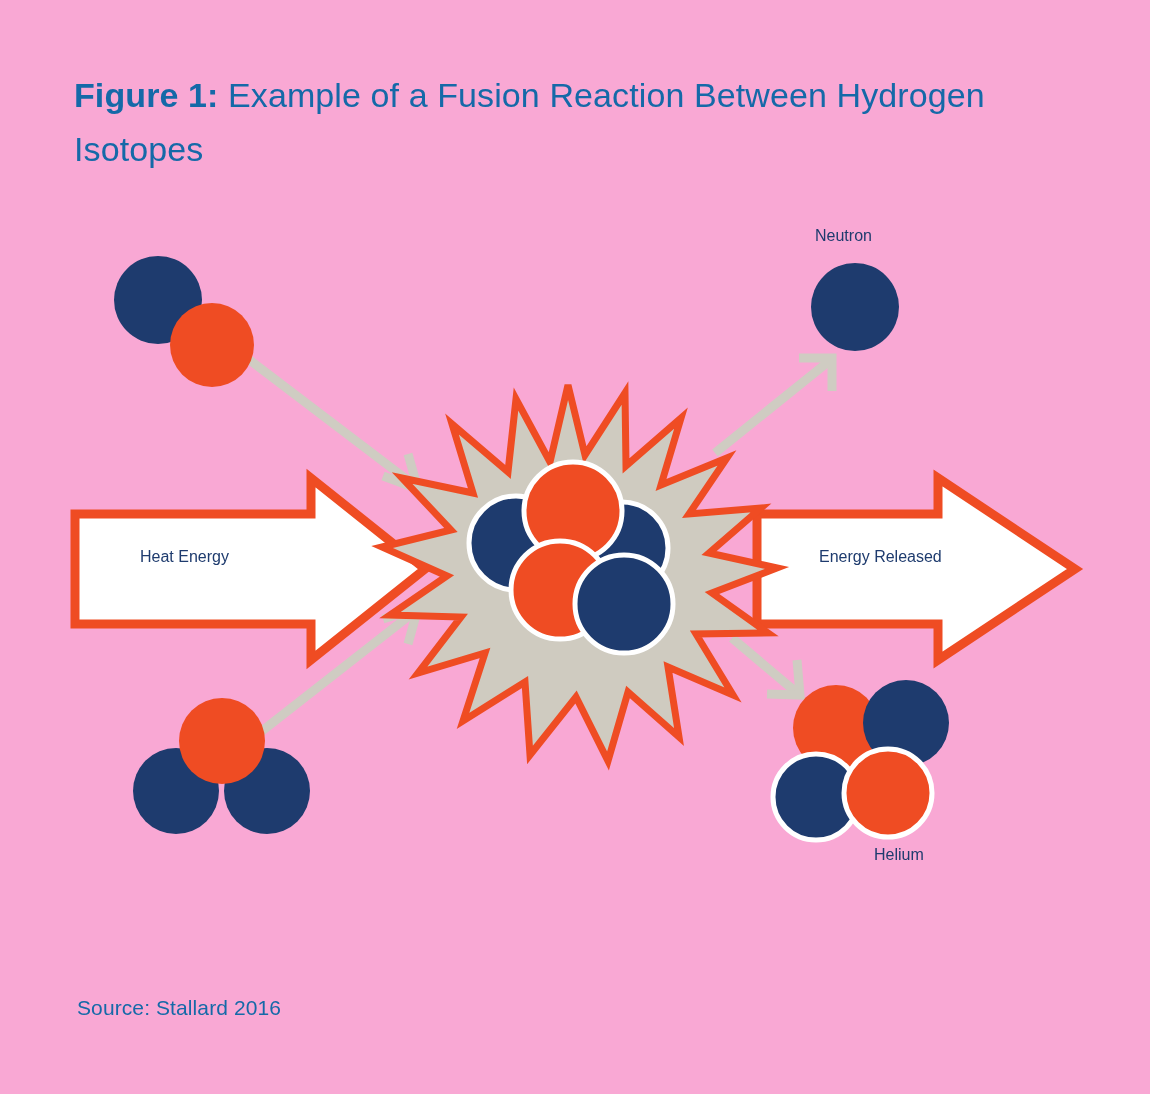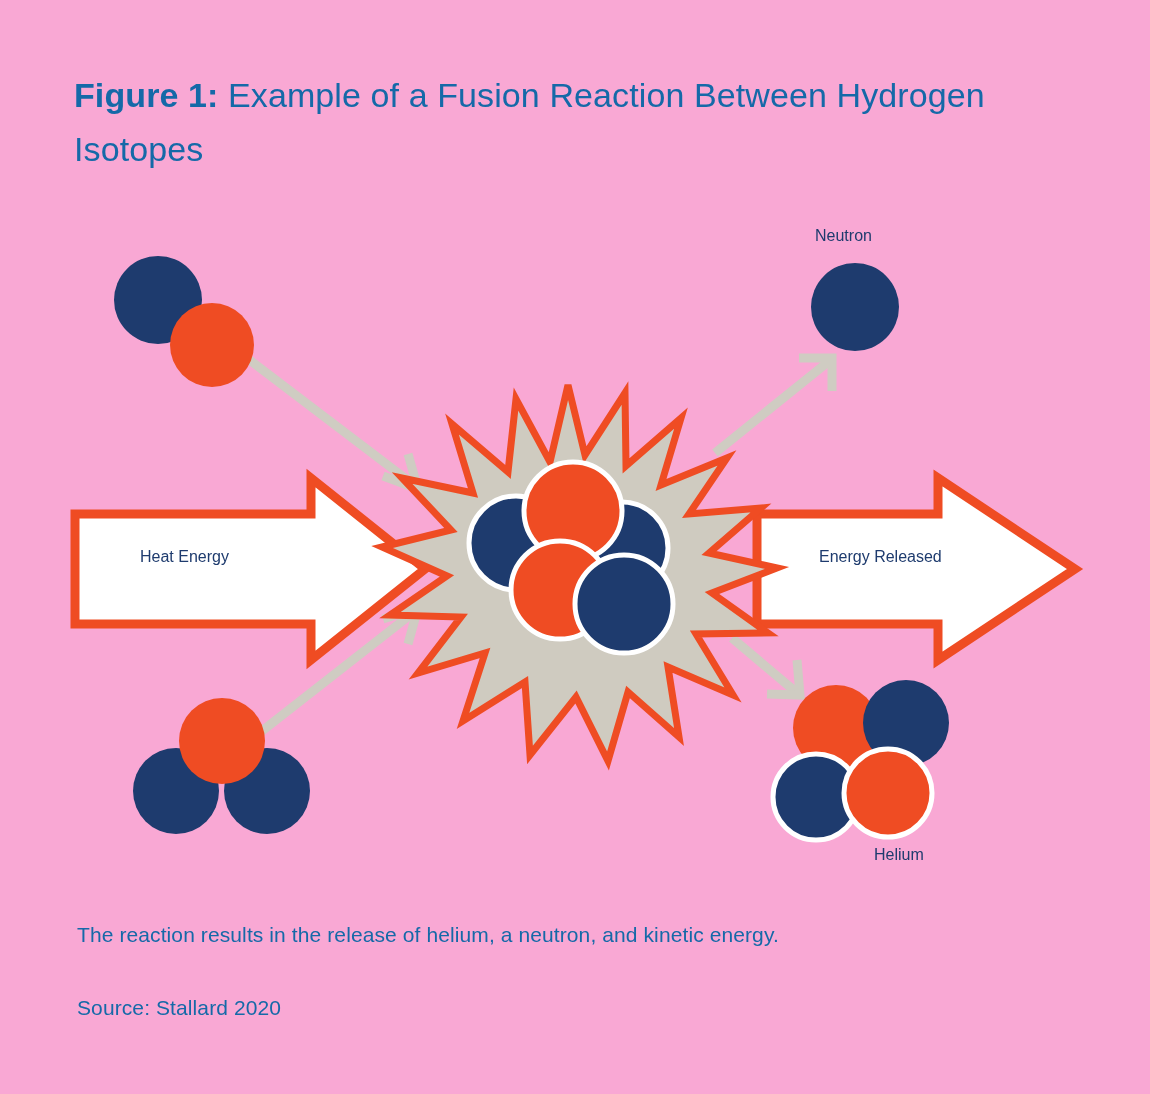--- a/index.html
+++ b/index.html
@@ -157,16 +157,15 @@
       <circle cx="888" cy="603" r="44" fill="#EF4C23" stroke="#FFFFFF" stroke-width="5"></circle>
     </g>
 
   </svg>
 
   <div id="label-neutron" class="diag-label">Neutron</div>
   <div id="label-helium" class="diag-label">Helium</div>
   <div id="label-heat" class="diag-label">Heat Energy</div>
   <div id="label-released" class="diag-label">Energy Released</div>
 
-  <div class="caption">The reaction results in the release of helium, a neutron, and kinetic energy.</div>
-  <div class="source">Source: Stallard 2020</div>
+  <div class="source">Source: Stallard 2016</div>
 
 </div>
 
 </body></html>

